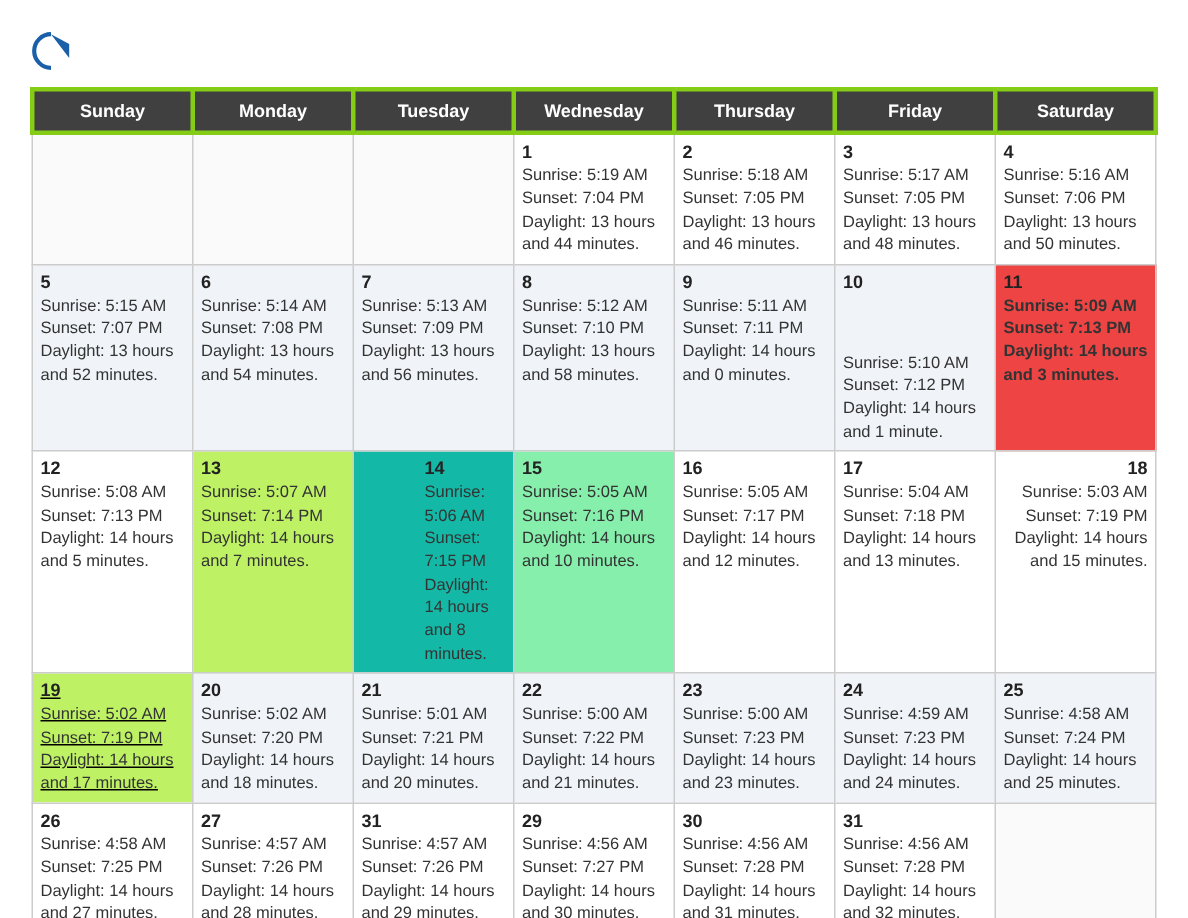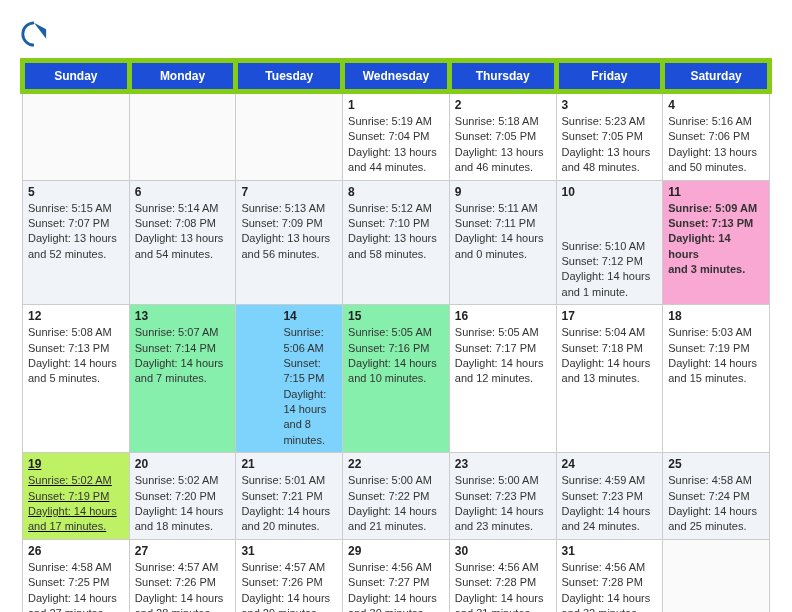--- a/index.html
+++ b/index.html
@@ -41,27 +41,27 @@
     .location-title {
       font-size: 16px;
       color: #555;
     }
     table {
       width: 100%;
       border-collapse: collapse;
       font-size: 11px;
     }
     th {
-      background-color: #1d4ed8;
+      background-color: #404040;
       color: #fff;
       text-align: center;
       padding: 6px 4px;
       font-size: 12px;
       font-weight: bold;
-      border: 5px solid #84cc16;
+      border: 3px solid #84cc16;
     }
     td {
       border: 1px solid #ccc;
       vertical-align: top;
       padding: 4px 5px;
       width: calc(100% / 7);
       min-height: 80px;
       height: 80px;
     }
     td.empty {
@@ -132,21 +132,21 @@
         </td>
         <td style="background: rgb(255, 255, 255);">
           <div class="day-num">2</div>
           <div class="day-info" style="white-space: pre-line;">Sunrise: 5:18 AM
 Sunset: 7:05 PM
 Daylight: 13 hours
 and 46 minutes.</div>
         </td>
         <td style="background: rgb(255, 255, 255);">
           <div class="day-num">3</div>
-          <div class="day-info" style="white-space: pre-line;">Sunrise: 5:23 AM
+          <div class="day-info" style="white-space: pre-line;">Sunrise: 5:17 AM
 Sunset: 7:05 PM
 Daylight: 13 hours
 and 48 minutes.</div>
         </td>
         <td style="background: rgb(255, 255, 255);">
           <div class="day-num">4</div>
           <div class="day-info" style="white-space: pre-line;">Sunrise: 5:16 AM
 Sunset: 7:06 PM
 Daylight: 13 hours
 and 50 minutes.</div>
@@ -188,44 +188,44 @@
 Daylight: 14 hours
 and 0 minutes.</div>
         </td>
         <td style="background: rgb(240, 244, 248);">
           <div class="day-num">10</div>
           <div class="day-info" style="white-space: pre-line; margin-top: 40px;">Sunrise: 5:10 AM
 Sunset: 7:12 PM
 Daylight: 14 hours
 and 1 minute.</div>
         </td>
-        <td style="background: #f9a8d4;">
+        <td style="background: #ef4444;">
           <div class="day-num">11</div>
           <div class="day-info" style="white-space: pre-line; font-weight: bold;">Sunrise: 5:09 AM
 Sunset: 7:13 PM
 Daylight: 14 hours
 and 3 minutes.</div>
         </td>
       </tr>
       <tr>
         <td style="background: rgb(255, 255, 255);">
           <div class="day-num">12</div>
           <div class="day-info" style="white-space: pre-line;">Sunrise: 5:08 AM
 Sunset: 7:13 PM
 Daylight: 14 hours
 and 5 minutes.</div>
         </td>
-        <td style="background: #86efac;">
+        <td style="background: #bef264;">
           <div class="day-num">13</div>
           <div class="day-info" style="white-space: pre-line;">Sunrise: 5:07 AM
 Sunset: 7:14 PM
 Daylight: 14 hours
 and 7 minutes.</div>
         </td>
-        <td style="background: #7dd3fc; padding-left: 47px;">
+        <td style="background: #14b8a6; padding-left: 47px;">
           <div class="day-num">14</div>
           <div class="day-info" style="white-space: pre-line;">Sunrise: 5:06 AM
 Sunset: 7:15 PM
 Daylight: 14 hours
 and 8 minutes.</div>
         </td>
         <td style="background: #86efac;">
           <div class="day-num">15</div>
           <div class="day-info" style="white-space: pre-line;">Sunrise: 5:05 AM
 Sunset: 7:16 PM
@@ -239,21 +239,21 @@
 Daylight: 14 hours
 and 12 minutes.</div>
         </td>
         <td style="background: rgb(255, 255, 255);">
           <div class="day-num">17</div>
           <div class="day-info" style="white-space: pre-line;">Sunrise: 5:04 AM
 Sunset: 7:18 PM
 Daylight: 14 hours
 and 13 minutes.</div>
         </td>
-        <td style="background: rgb(255, 255, 255);">
+        <td style="background: rgb(255, 255, 255); text-align: right;">
           <div class="day-num">18</div>
           <div class="day-info" style="white-space: pre-line;">Sunrise: 5:03 AM
 Sunset: 7:19 PM
 Daylight: 14 hours
 and 15 minutes.</div>
         </td>
       </tr>
       <tr>
         <td style="background: #bef264; text-decoration: underline;">
           <div class="day-num">19</div>

